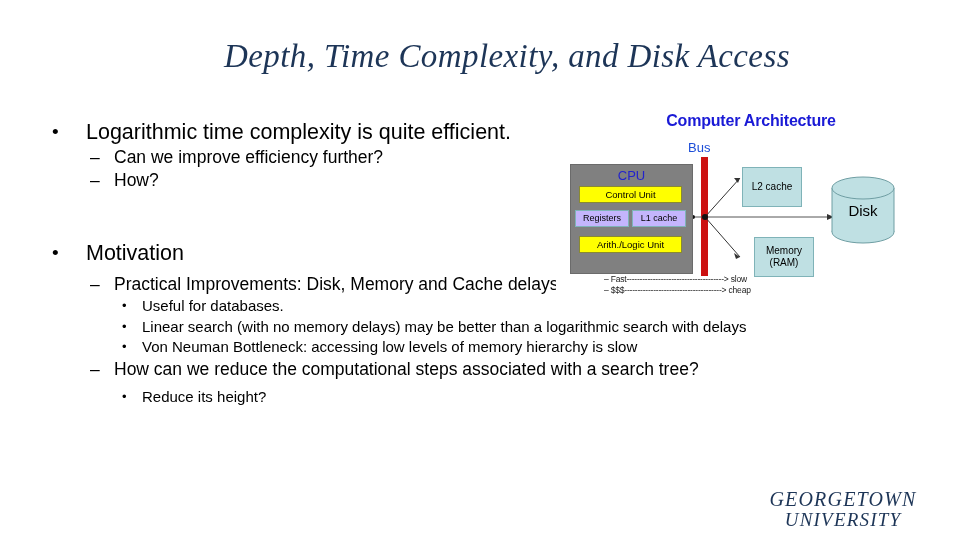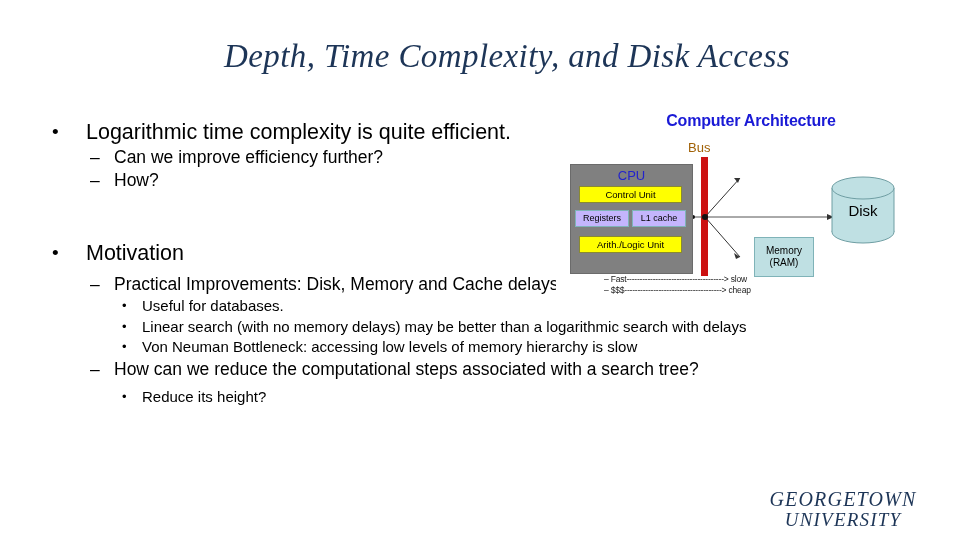--- a/index.html
+++ b/index.html
@@ -98,21 +98,21 @@
     font-size: 16px;
     font-weight: bold;
     color: #1a1ad6;
     letter-spacing: -0.2px;
   }
   #bus-label {
     position: absolute;
     left: 132px;
     top: 28px;
     font-size: 13px;
-    color: #a16207;
+    color: #1d4ed8;
   }
   #bus-bar {
     position: absolute;
     left: 145px;
     top: 45px;
     width: 7px;
     height: 119px;
     background: #cc1111;
   }
   #cpu-box {
@@ -307,20 +307,21 @@
   </svg>
 
   <div id="cpu-box">
     <div id="cpu-label">CPU</div>
     <div id="ctrl-unit" class="cpu-yellow">Control Unit</div>
     <div id="regs" class="cpu-blue">Registers</div>
     <div id="l1cache" class="cpu-blue">L1 cache</div>
     <div id="alu" class="cpu-yellow">Arith./Logic Unit</div>
   </div>
 
+  <div id="l2-cache" class="mem-box">L2 cache</div>
   <div id="ram" class="mem-box">
     <span style="display:block">
       <span style="display:block">Memory</span>
       <span style="display:block">(RAM)</span>
     </span>
   </div>
 
   <div id="disk-wrap">
     <svg width="64" height="78" style="display:block">
       <ellipse cx="32" cy="58" rx="31" ry="11" fill="#bfe0e3" stroke="#6f9ea3" stroke-width="1"></ellipse>

